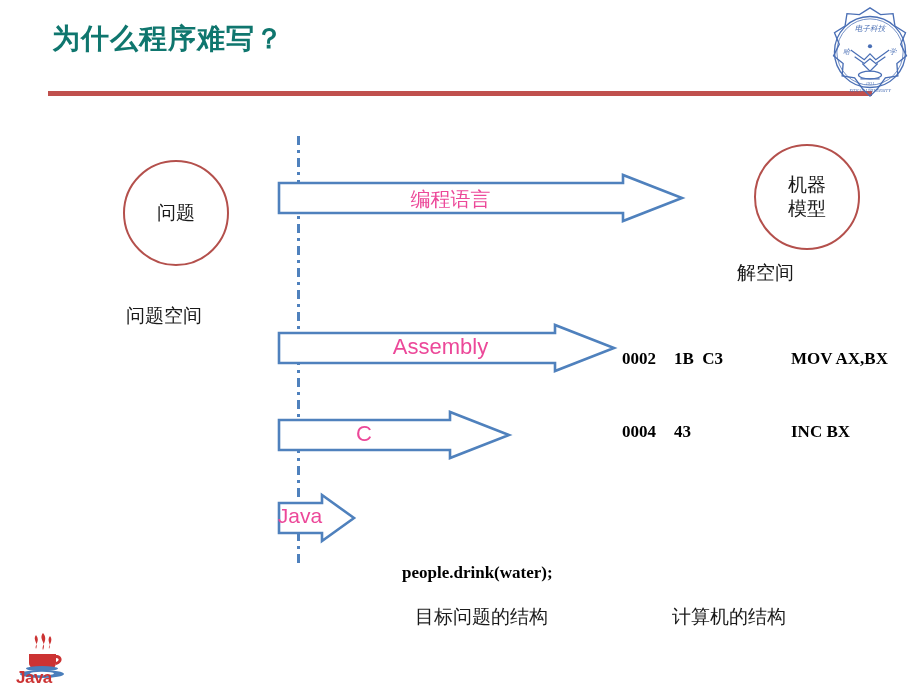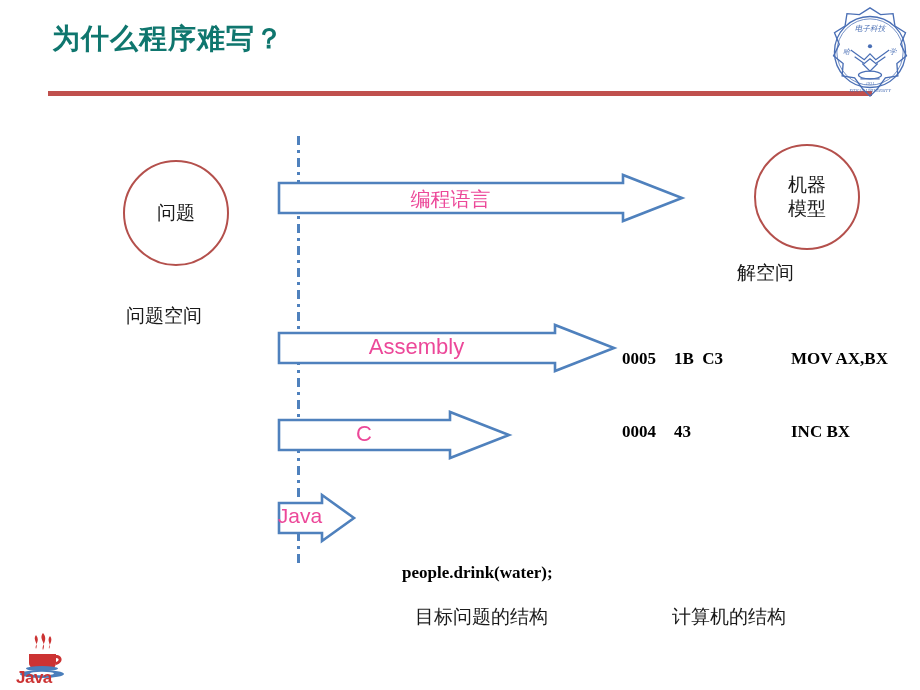--- a/index.html
+++ b/index.html
@@ -215,24 +215,24 @@
       <polygon points="1,9 345,9 345,1 404,24 345,47 345,39 1,39" fill="#ffffff" stroke="#4F81BD" stroke-width="2.6" stroke-linejoin="miter"></polygon>
     </svg>
   </div>
   <div class="arrow-label" style="left:278px; top:186px; width:345px;">编程语言</div>
 
   <div class="block-arrow" style="left:278px; top:324px;">
     <svg width="338" height="48" viewBox="0 0 338 48">
       <polygon points="1,9 277,9 277,1 336,24 277,47 277,39 1,39" fill="#ffffff" stroke="#4F81BD" stroke-width="2.6" stroke-linejoin="miter"></polygon>
     </svg>
   </div>
-  <div class="arrow-label" style="left:278px; top:334px; width:277px; font-size:22px;">Assembly</div>
+  <div class="arrow-label" style="left:278px; top:334px; width:277px; font-size:22px;padding-left:24px;">Assembly</div>
 
   <div class="code-block" style="left:622px; top:299px;">
-    <span class="asm-row"><span class="asm-addr">0005</span><span class="asm-bytes">1B  C3</span><span class="asm-mnem">MOV AX,BX</span></span>
+    <span class="asm-row"><span class="asm-addr">0002</span><span class="asm-bytes">1B  C3</span><span class="asm-mnem">MOV AX,BX</span></span>
     <span class="asm-row"><span class="asm-addr">0004</span><span class="asm-bytes">43</span><span class="asm-mnem">INC BX</span></span>
   </div>
 
   <div class="block-arrow" style="left:278px; top:411px;">
     <svg width="233" height="48" viewBox="0 0 233 48">
       <polygon points="1,9 172,9 172,1 231,24 172,47 172,39 1,39" fill="#ffffff" stroke="#4F81BD" stroke-width="2.6" stroke-linejoin="miter"></polygon>
     </svg>
   </div>
   <div class="arrow-label" style="left:278px; top:421px; width:172px; font-size:22px;">C</div>
 

